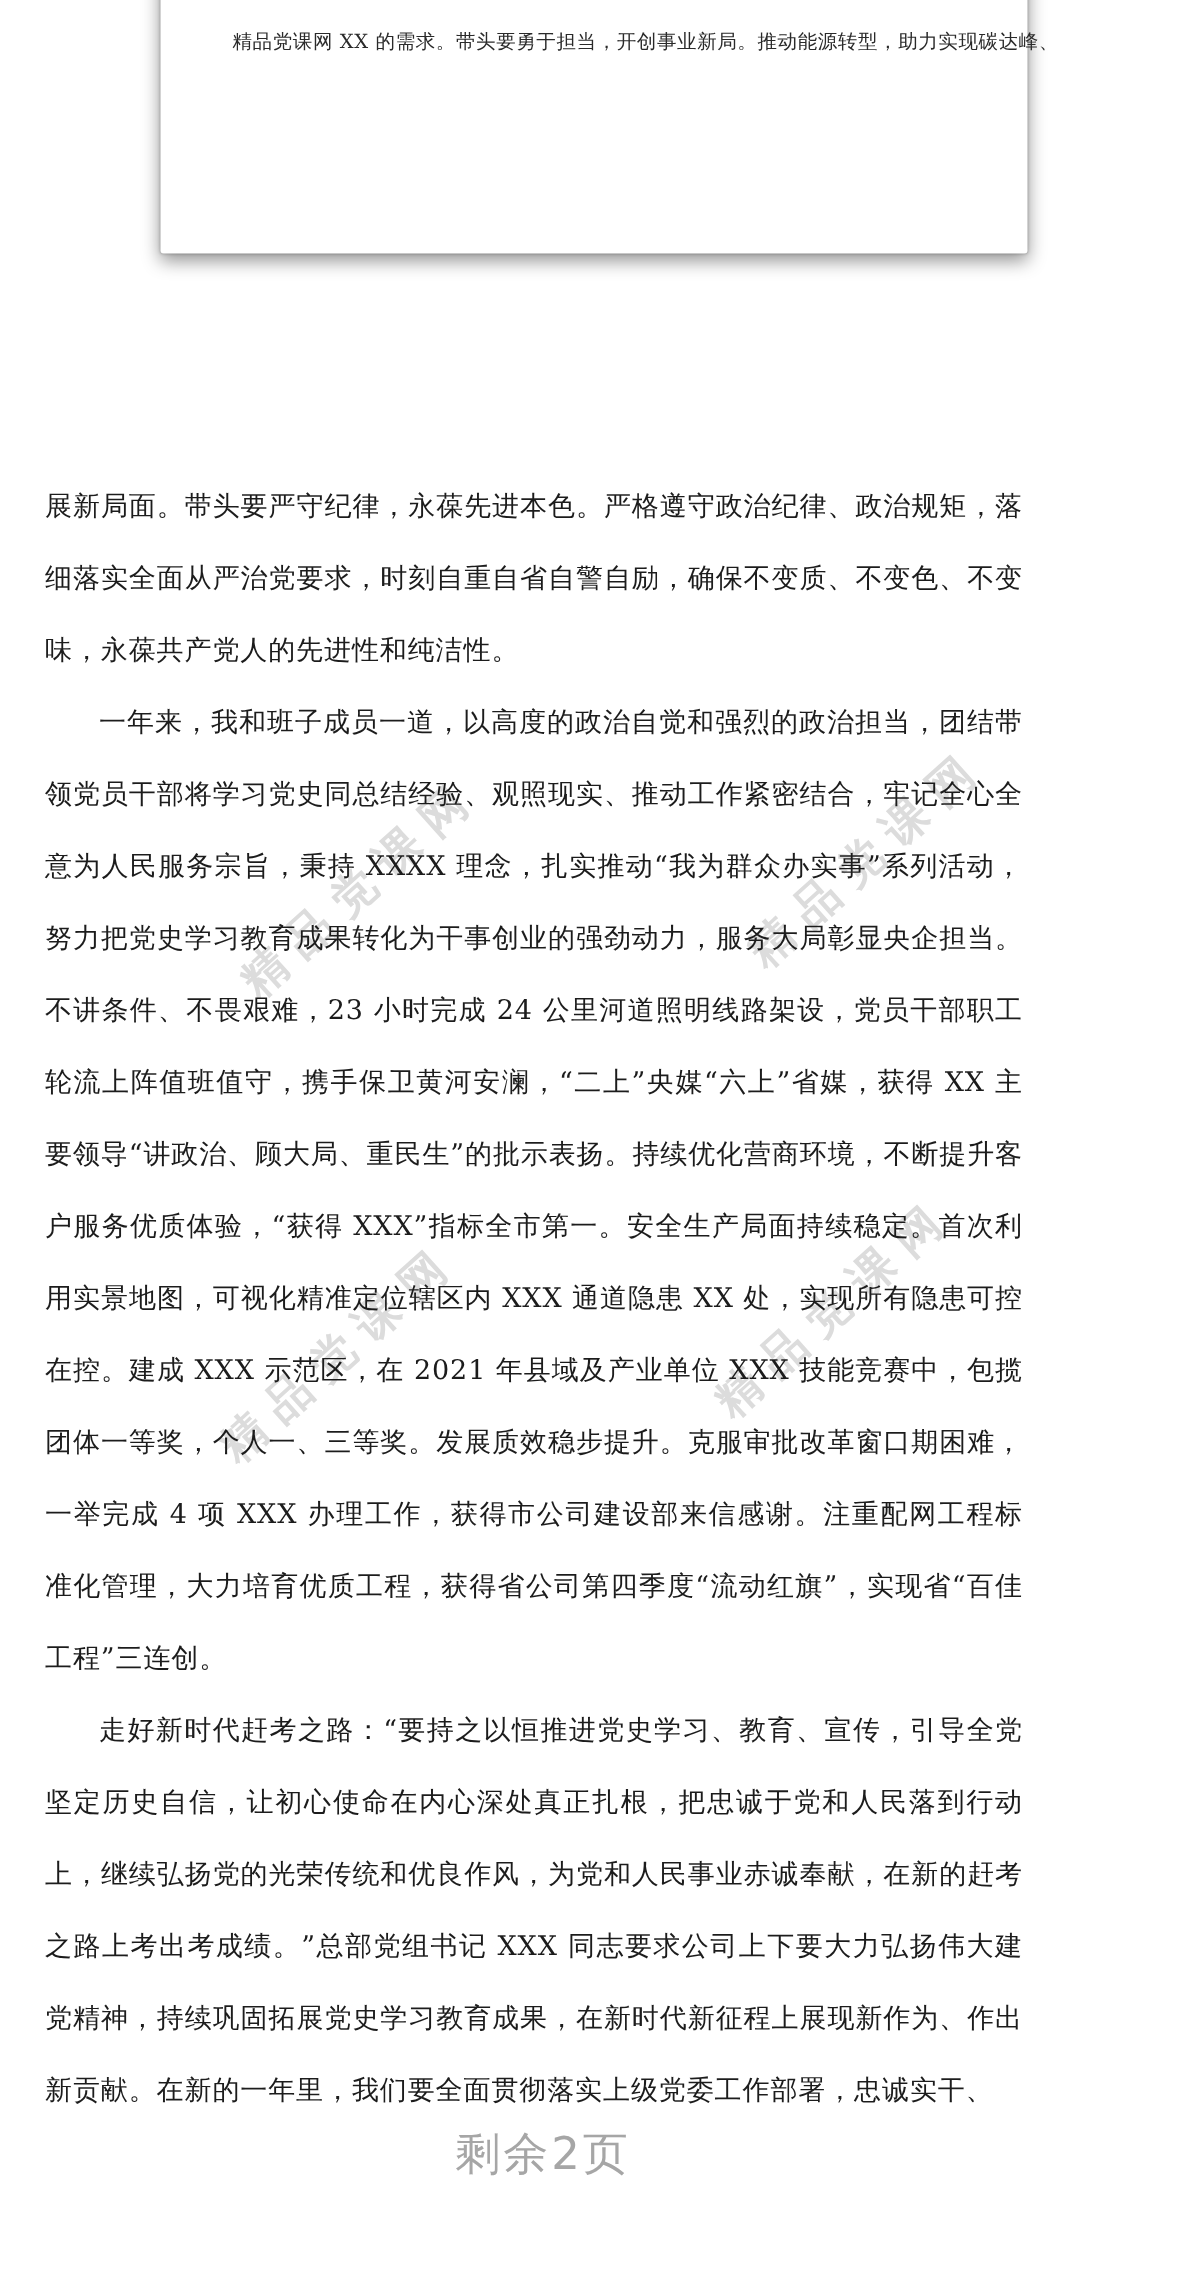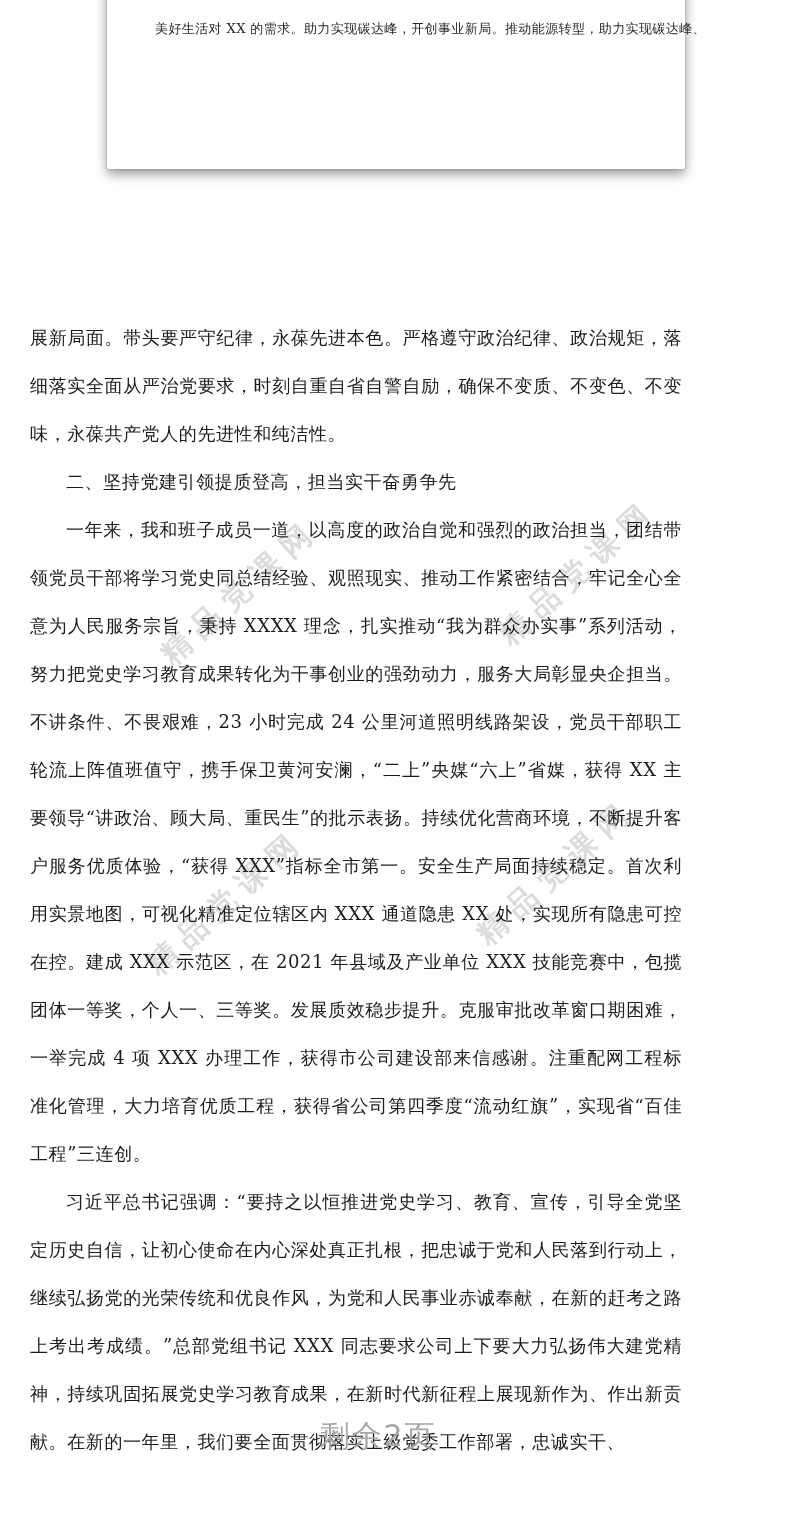--- a/index.html
+++ b/index.html
@@ -84,46 +84,44 @@
   .footer-bar {
     position: absolute;
     left: 0;
     top: 1416px;
     width: 724px;
     z-index: 1;
     display: flex;
     justify-content: center;
     align-items: center;
     gap: 42px;
-    margin-left: 16px;
   }
   .footer-bar span {
     font-family: "DejaVu Sans", "Liberation Sans", sans-serif;
     font-size: 30px;
     letter-spacing: 2px;
     color: #a6a6a6;
     white-space: nowrap;
   }
 </style>
 </head>
 <body>
 
 <div class="watermark-layer">
   <span class="watermark wm-a">精品党课网</span>
   <span class="watermark wm-b">精品党课网</span>
   <span class="watermark wm-c">精品党课网</span>
   <span class="watermark wm-d">精品党课网</span>
 </div>
 
 <div class="preview-card">
-  <div class="preview-line">美好生活对 XX 的需求。助力实现碳达峰，开创事业新局。推动能源转型，助力实现碳达峰、</div>
+  <div class="preview-line">精品党课网 XX 的需求。带头要勇于担当，开创事业新局。推动能源转型，助力实现碳达峰、</div>
 </div>
 
 <div class="doc-body">
   <p>展新局面。带头要严守纪律，永葆先进本色。严格遵守政治纪律、政治规矩，落细落实全面从严治党要求，时刻自重自省自警自励，确保不变质、不变色、不变味，永葆共产党人的先进性和纯洁性。</p>
-  <p class="indented">二、坚持党建引领提质登高，担当实干奋勇争先</p>
   <p class="indented">一年来，我和班子成员一道，以高度的政治自觉和强烈的政治担当，团结带领党员干部将学习党史同总结经验、观照现实、推动工作紧密结合，牢记全心全意为人民服务宗旨，秉持 XXXX 理念，扎实推动“我为群众办实事”系列活动，努力把党史学习教育成果转化为干事创业的强劲动力，服务大局彰显央企担当。不讲条件、不畏艰难，23 小时完成 24 公里河道照明线路架设，党员干部职工轮流上阵值班值守，携手保卫黄河安澜，“二上”央媒“六上”省媒，获得 XX 主要领导“讲政治、顾大局、重民生”的批示表扬。持续优化营商环境，不断提升客户服务优质体验，“获得 XXX”指标全市第一。安全生产局面持续稳定。首次利用实景地图，可视化精准定位辖区内 XXX 通道隐患 XX 处，实现所有隐患可控在控。建成 XXX 示范区，在 2021 年县域及产业单位 XXX 技能竞赛中，包揽团体一等奖，个人一、三等奖。发展质效稳步提升。克服审批改革窗口期困难，一举完成 4 项 XXX 办理工作，获得市公司建设部来信感谢。注重配网工程标准化管理，大力培育优质工程，获得省公司第四季度“流动红旗”，实现省“百佳工程”三连创。</p>
-  <p class="indented">习近平总书记强调：“要持之以恒推进党史学习、教育、宣传，引导全党坚定历史自信，让初心使命在内心深处真正扎根，把忠诚于党和人民落到行动上，继续弘扬党的光荣传统和优良作风，为党和人民事业赤诚奉献，在新的赶考之路上考出考成绩。”总部党组书记 XXX 同志要求公司上下要大力弘扬伟大建党精神，持续巩固拓展党史学习教育成果，在新时代新征程上展现新作为、作出新贡献。在新的一年里，我们要全面贯彻落实上级党委工作部署，忠诚实干、</p>
+  <p class="indented">走好新时代赶考之路：“要持之以恒推进党史学习、教育、宣传，引导全党坚定历史自信，让初心使命在内心深处真正扎根，把忠诚于党和人民落到行动上，继续弘扬党的光荣传统和优良作风，为党和人民事业赤诚奉献，在新的赶考之路上考出考成绩。”总部党组书记 XXX 同志要求公司上下要大力弘扬伟大建党精神，持续巩固拓展党史学习教育成果，在新时代新征程上展现新作为、作出新贡献。在新的一年里，我们要全面贯彻落实上级党委工作部署，忠诚实干、</p>
 </div>
 
 <div class="footer-bar">
   <span>剩余2页</span>
 </div>
 
 </body></html>

